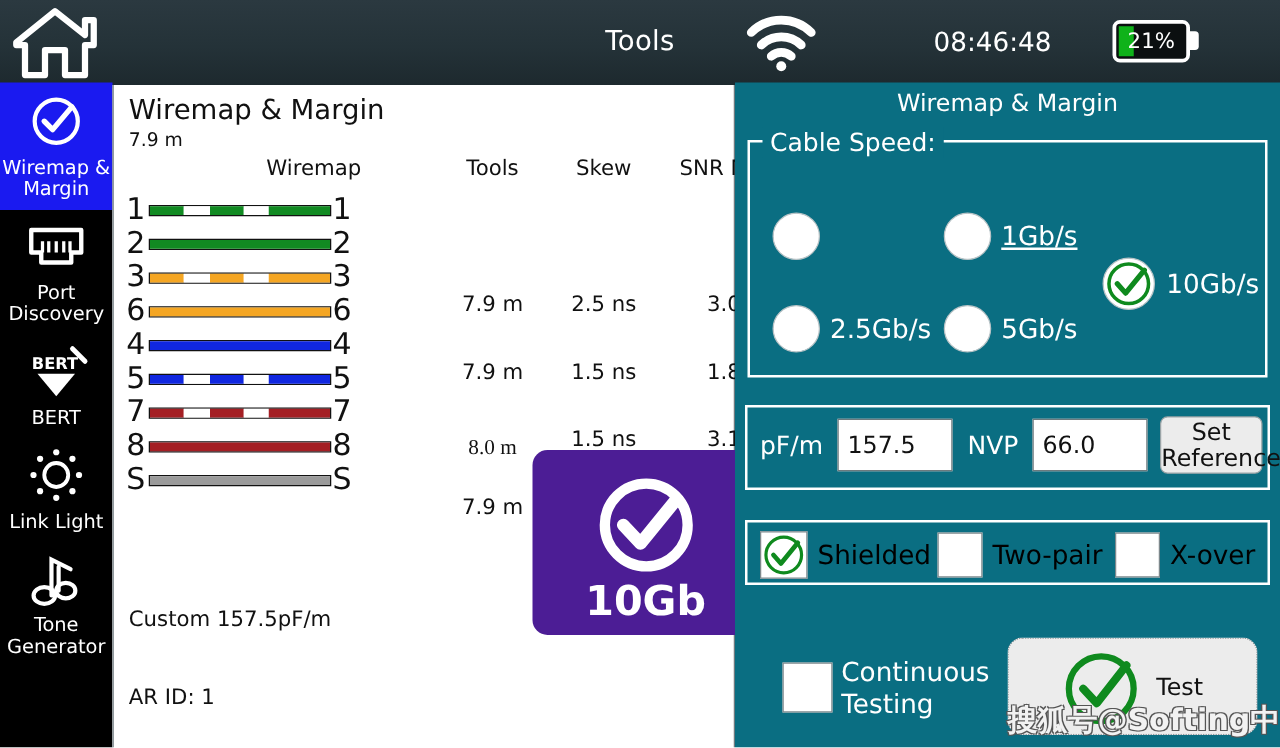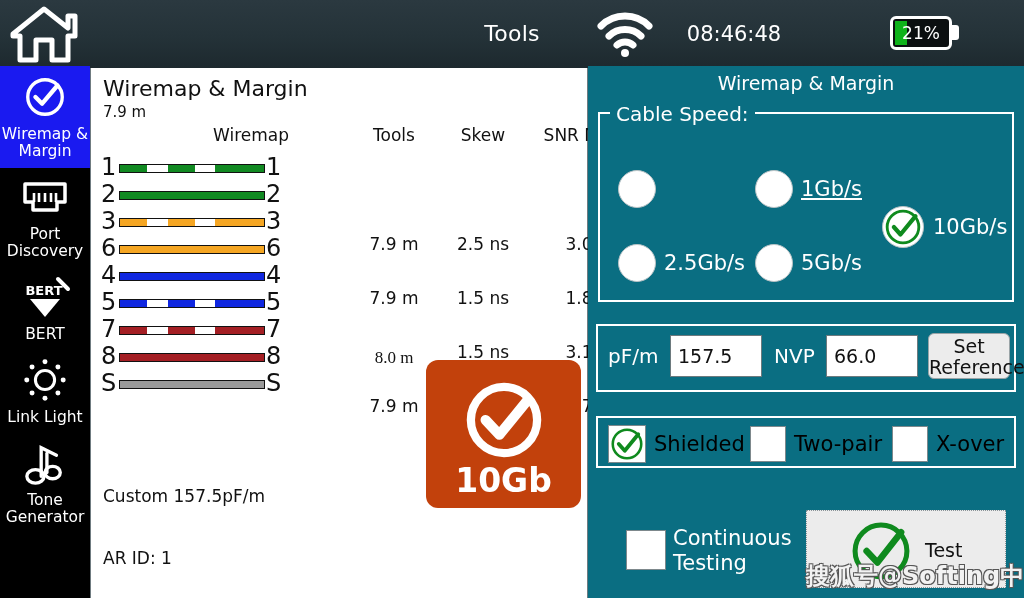--- a/index.html
+++ b/index.html
@@ -13,21 +13,21 @@
   
   .topstrip{position:absolute;left:381px;top:0;width:262px;height:7px;background:#ffffff;border:1px solid #9aa0a4;border-top:none;box-sizing:border-box;}
 
   
   .statusbar{position:absolute;left:0;top:0;width:1024px;height:68px;
     background:linear-gradient(180deg,#2b3940 0%,#243238 55%,#1d292e 100%);}
   .home-icon{position:absolute;left:8px;top:4px;width:72px;height:60px;}
   .sb-title{position:absolute;left:0;top:0;width:1024px;height:68px;line-height:68px;text-align:center;
     color:#fff;font-size:22px;letter-spacing:.3px;}
   .wifi{position:absolute;left:597px;top:12px;width:56px;height:46px;}
-  .clock{position:absolute;left:664px;top:0;width:140px;height:68px;line-height:68px;text-align:center;color:#fff;font-size:21px;}
+  .clock{position:absolute;left:724px;top:0;width:140px;height:68px;line-height:68px;text-align:center;color:#fff;font-size:21px;}
   .batt{position:absolute;left:890px;top:16px;width:62px;height:34px;border:3px solid #fff;border-radius:6px;background:#0b0f10;box-sizing:border-box;}
   .batt-fill{position:absolute;left:2px;top:2px;bottom:2px;width:21%;background:#0fb21a;}
   .batt-txt{position:absolute;left:0;top:0;right:0;bottom:0;line-height:28px;text-align:center;color:#fff;font-size:17px;}
   .batt-cap{position:absolute;left:952px;top:25px;width:7px;height:15px;background:#fff;border-radius:0 3px 3px 0;}
   .sb-underline{position:absolute;left:0;top:66px;width:90px;height:4px;background:#1a1af0;}
   .sb-underline2{position:absolute;left:588px;top:66px;width:436px;height:3px;background:#0a6e82;}
 
   
   .sidebar{position:absolute;left:0;top:68px;width:90px;height:530px;background:#000;}
   .side-item{position:relative;width:90px;text-align:center;color:#fff;cursor:pointer;}
@@ -56,21 +56,21 @@
   .wseg{position:absolute;top:0;bottom:0;}
 
   .meas{position:absolute;font-size:17px;color:#111;text-align:center;}
   .m-len{width:90px;left:258px;}
   .m-skw{width:80px;left:352px;}
   .m-snr{width:140px;left:432px;}
 
   .c-custom{position:absolute;left:12px;top:418px;font-size:17px;color:#111;}
   .c-arid{position:absolute;left:12px;top:480px;font-size:17px;color:#111;}
 
-  .badge{position:absolute;left:335px;top:292px;width:155px;height:148px;background:#c2410c;border-radius:12px;}
+  .badge{position:absolute;left:335px;top:292px;width:155px;height:148px;background:#4c1d95;border-radius:12px;padding-left:26px;}
   .badge-lbl{position:absolute;left:0;right:0;bottom:8px;text-align:center;color:#fff;font-size:33px;font-weight:bold;}
 
   
   .right{position:absolute;left:588px;top:68px;width:436px;height:530px;background:#0a6e82;}
   .r-title{position:absolute;left:0;top:4px;width:436px;text-align:center;color:#fff;font-size:19px;}
 
   .grp{position:absolute;border:2px solid #fff;box-sizing:border-box;}
   .grp-legend{position:absolute;top:-12px;left:10px;background:#0a6e82;padding:0 6px;color:#fff;font-size:20px;}
   .g-speed{left:10px;top:44px;width:416px;height:190px;}
   .g-ref{left:8px;top:256px;width:420px;height:68px;border-width:2px;}
@@ -84,21 +84,21 @@
     font-size:19px;color:#111;padding-left:7px;line-height:40px;}
   .btn{position:absolute;background:#ececec;border:1px solid #9aa4a7;border-radius:6px;box-sizing:border-box;
     color:#111;text-align:center;font-size:19px;}
 
   .cbox{position:absolute;width:36px;height:36px;background:#fff;border:1px solid #7d888c;box-sizing:border-box;}
   .cblbl{position:absolute;color:#000000;font-size:21px;line-height:36px;}
 
   .ct-box{position:absolute;left:38px;top:462px;width:40px;height:40px;background:#fff;border:1px solid #7d888c;box-sizing:border-box;}
   .ct-lbl{position:absolute;left:85px;top:458px;color:#fff;font-size:21px;line-height:25px;}
   .testbtn{position:absolute;left:218px;top:442px;width:200px;height:78px;background:#ececec;
-    border:1px dotted #8b9498;border-radius:1px;box-sizing:border-box;}
+    border:1px dotted #8b9498;border-radius:12px;box-sizing:border-box;}
   .testbtn-lbl{position:absolute;left:118px;top:28px;font-size:19px;color:#111;}
 
   .watermark{position:absolute;left:806px;top:560px;font-size:24px;color:#f2f2f2;
     font-weight:bold;white-space:nowrap;text-shadow:1px 1px 0 #555,-1px -1px 0 #555,1px -1px 0 #555,-1px 1px 0 #555;}
 </style>
 </head>
 <body>
 
 <div id="app">
 

